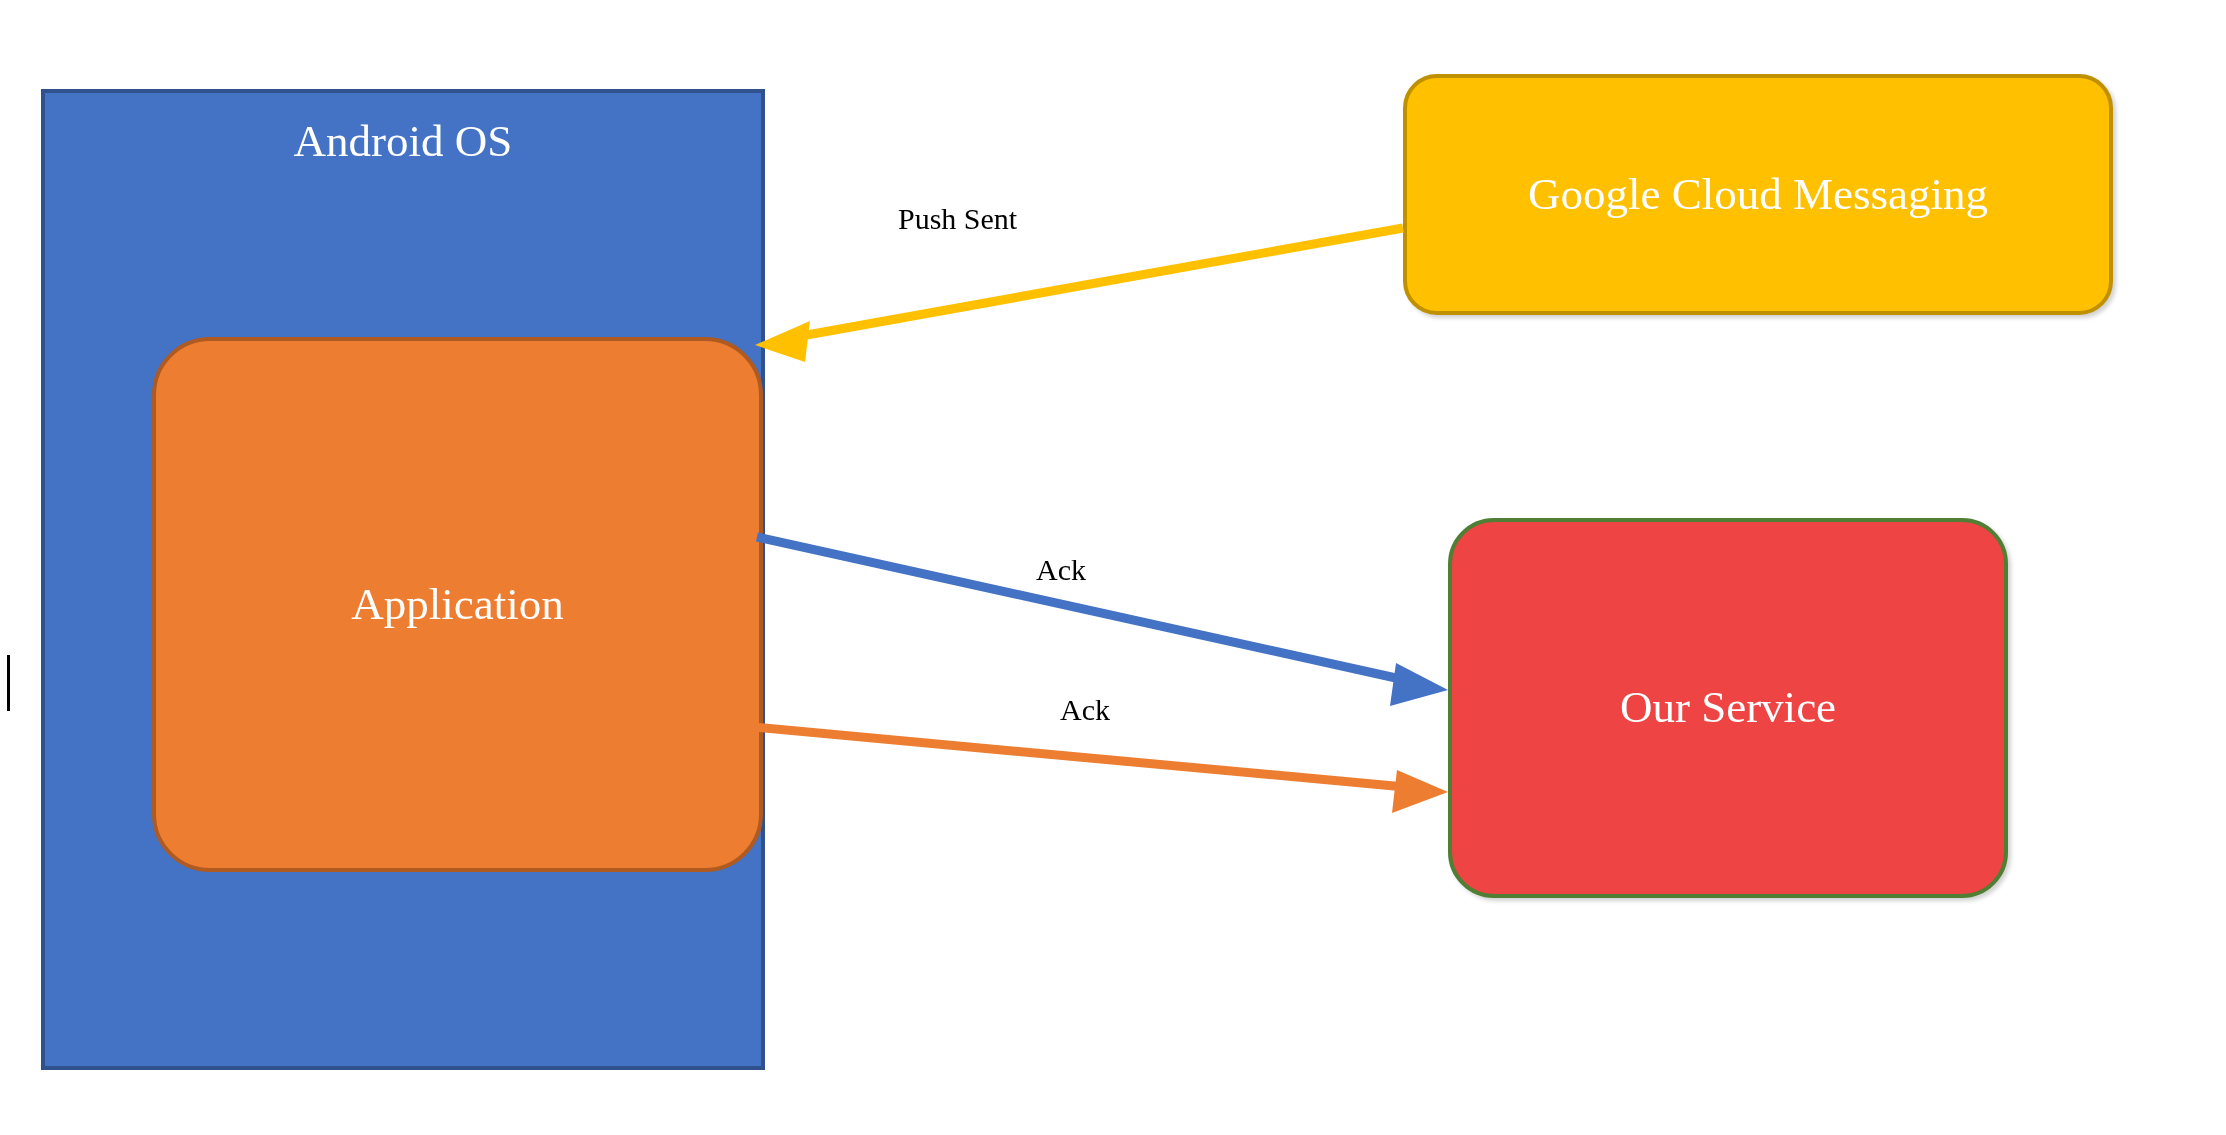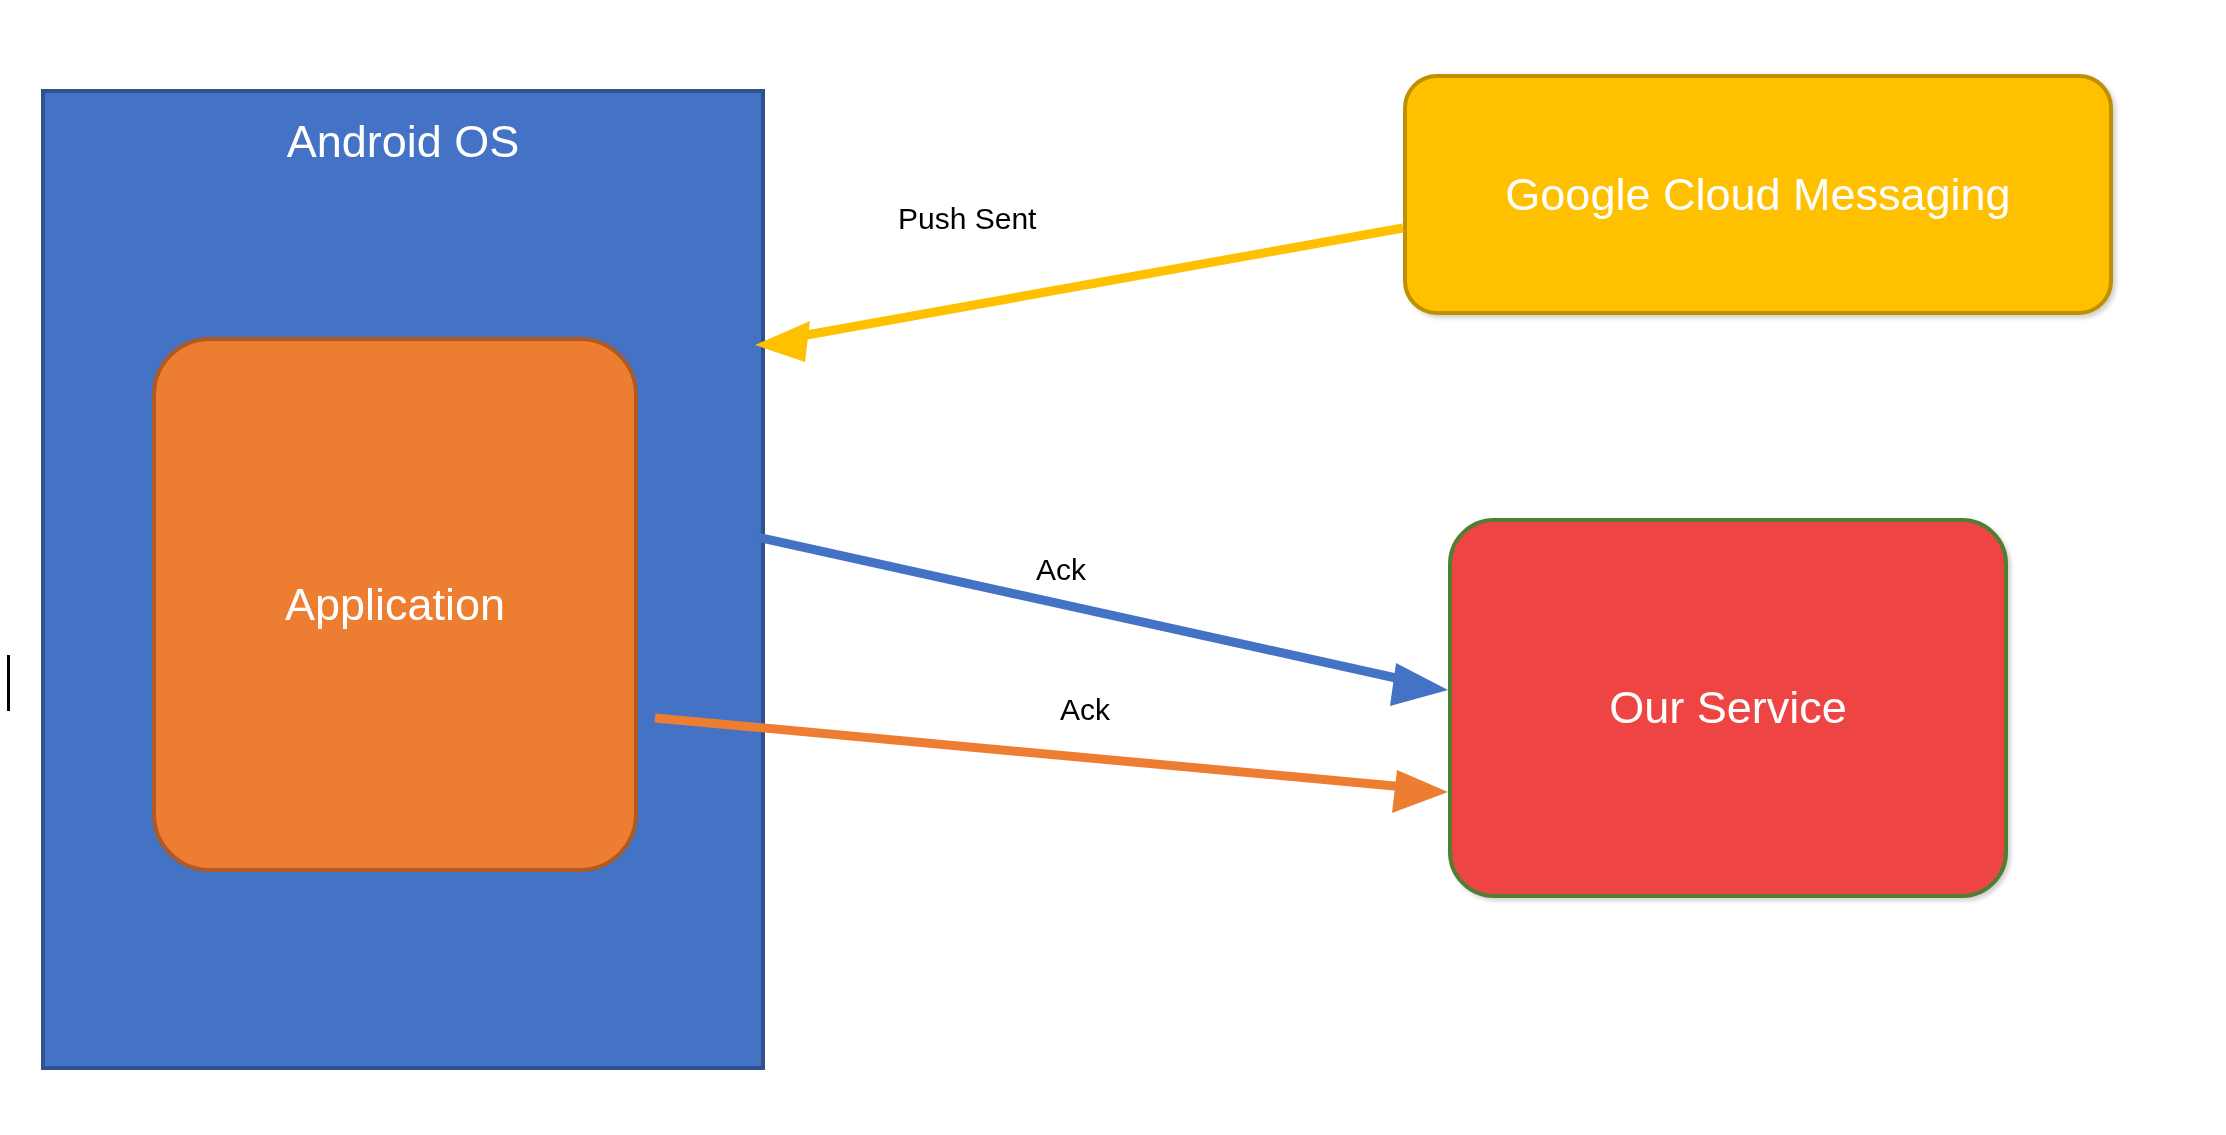--- a/index.html
+++ b/index.html
@@ -9,20 +9,21 @@
   }
   body {
     font-family: "Liberation Sans", sans-serif;
   }
   #canvas {
     position: relative;
     width: 2226px;
     height: 1135px;
     background: #ffffff;
     overflow: hidden;
+    font-family: Liberation Serif, serif;
   }
   .node {
     position: absolute;
     box-sizing: border-box;
     display: flex;
     align-items: flex-start;
     justify-content: center;
     color: #ffffff;
     font-weight: 400;
     line-height: 1.1;
@@ -43,21 +44,21 @@
     top: 24px;
     left: 0;
     width: 100%;
     text-align: center;
     font-size: 45px;
     color: #ffffff;
   }
   #application-box {
     left: 152px;
     top: 337px;
-    width: 486px;
+    width: 611px;
     height: 535px;
     background: #ED7D31;
     border: 4px solid #AE5A21;
     border-radius: 58px;
     z-index: 3;
     align-items: center;
   }
   #application-label {
     position: absolute;
     top: 50%;

